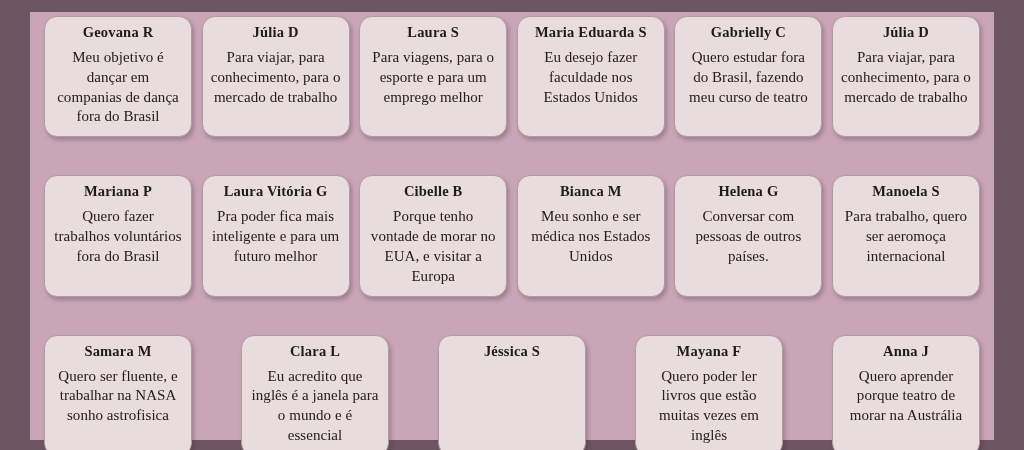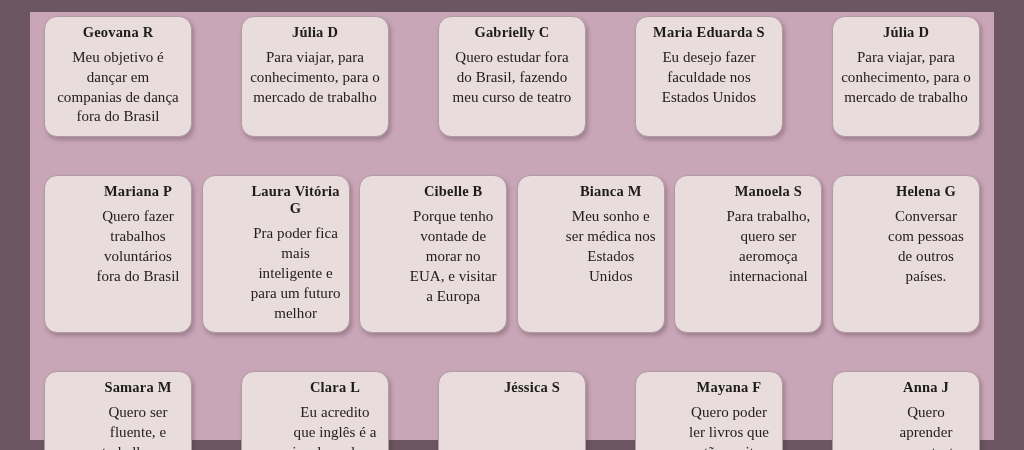--- a/index.html
+++ b/index.html
@@ -62,45 +62,48 @@
   }
   .card-text {
     font-size: 15px;
     color: #232021;
     text-align: center;
     line-height: 1.33;
     letter-spacing: 0.05px;
   }
   .row-2 .card, .row-3 .card {
     min-height: 92px;
-    padding-left: 48px;
   }
 </style>
 </head>
 <body>
 
 <div id="board">
   <div class="grid">
 
     <div class="row row-1">
       <div class="card">
         <div class="card-name">Geovana R</div>
         <div class="card-text">Meu objetivo é dançar em companias de dança fora do Brasil</div>
       </div>
       <div class="card">
         <div class="card-name">Júlia D</div>
         <div class="card-text">Para viajar, para conhecimento, para o mercado de trabalho</div>
       </div>
       <div class="card">
-        <div class="card-name">Gabrielly C</div>
-        <div class="card-text">Quero estudar fora do Brasil, fazendo meu curso de teatro</div>
+        <div class="card-name">Laura S</div>
+        <div class="card-text">Para viagens, para o esporte e para um emprego melhor</div>
       </div>
       <div class="card">
         <div class="card-name">Maria Eduarda S</div>
         <div class="card-text">Eu desejo fazer faculdade nos Estados Unidos</div>
+      </div>
+      <div class="card">
+        <div class="card-name">Gabrielly C</div>
+        <div class="card-text">Quero estudar fora do Brasil, fazendo meu curso de teatro</div>
       </div>
       <div class="card">
         <div class="card-name">Júlia D</div>
         <div class="card-text">Para viajar, para conhecimento, para o mercado de trabalho</div>
       </div>
     </div>
 
     <div class="row row-2">
       <div class="card">
         <div class="card-name">Mariana P</div>
@@ -112,37 +115,37 @@
       </div>
       <div class="card">
         <div class="card-name">Cibelle B</div>
         <div class="card-text">Porque tenho vontade de morar no EUA, e visitar a Europa</div>
       </div>
       <div class="card">
         <div class="card-name">Bianca M</div>
         <div class="card-text">Meu sonho e ser médica nos Estados Unidos</div>
       </div>
       <div class="card">
+        <div class="card-name">Helena G</div>
+        <div class="card-text">Conversar com pessoas de outros países.</div>
+      </div>
+      <div class="card">
         <div class="card-name">Manoela S</div>
         <div class="card-text">Para trabalho, quero ser aeromoça internacional</div>
-      </div>
-      <div class="card">
-        <div class="card-name">Helena G</div>
-        <div class="card-text">Conversar com pessoas de outros países.</div>
       </div>
     </div>
 
     <div class="row row-3">
       <div class="card">
         <div class="card-name">Samara M</div>
         <div class="card-text">Quero ser fluente, e trabalhar na NASA sonho astrofisica</div>
       </div>
       <div class="card">
         <div class="card-name">Clara L</div>
-        <div class="card-text">Eu acredito que inglês é a janela poder o mundo e é essencial</div>
+        <div class="card-text">Eu acredito que inglês é a janela para o mundo e é essencial</div>
       </div>
       <div class="card">
         <div class="card-name">Jéssica S</div>
       </div>
       <div class="card">
         <div class="card-name">Mayana F</div>
         <div class="card-text">Quero poder ler livros que estão muitas vezes em inglês</div>
       </div>
       <div class="card">
         <div class="card-name">Anna J</div>

